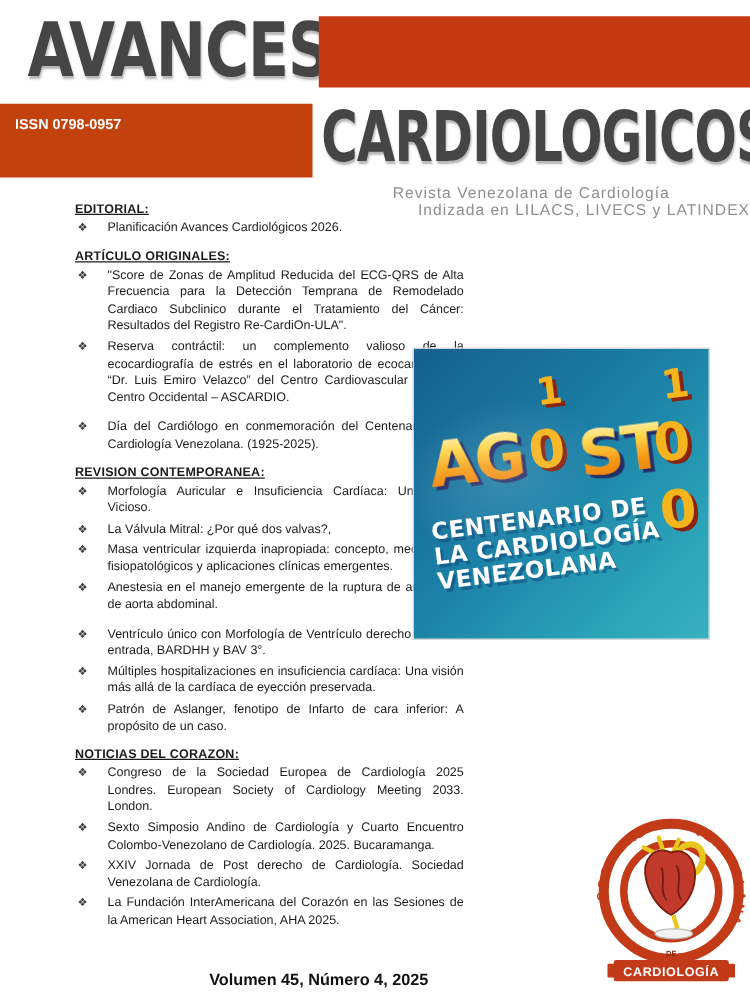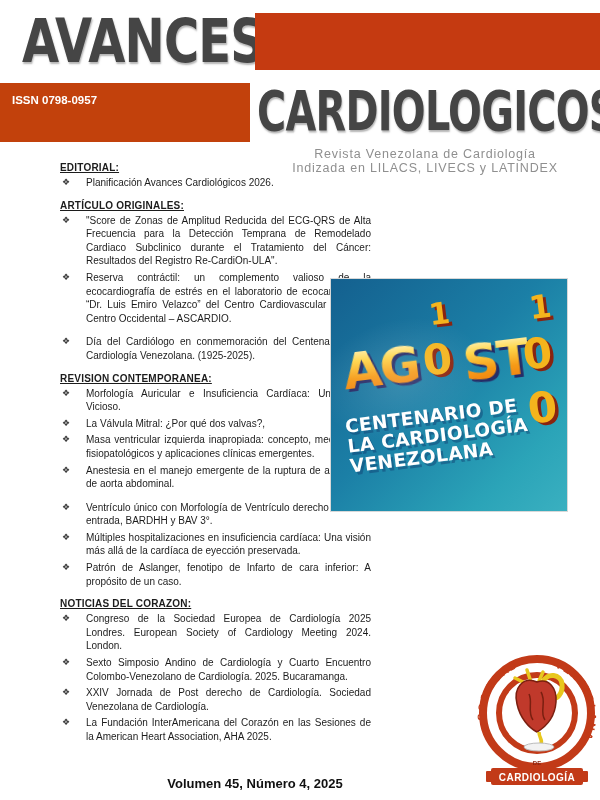--- a/index.html
+++ b/index.html
@@ -23,21 +23,21 @@
   .title-cardio {
     position:absolute; left:257px; top:78px;
     font-family:"DejaVu Sans", sans-serif;
     font-size:56px; font-weight:800; color:#454545;
     letter-spacing:-1px; white-space:nowrap;
     transform:scaleX(0.71); transform-origin:left top;
     text-shadow:1px 2px 2px rgba(120,120,120,.55);
   }
   .subtitle { position:absolute; left:250px; width:350px; text-align:center; color:#8f8f8f; font-size:12.5px; letter-spacing:0.8px; }
   .subtitle.s1 { top:147px; }
-  .subtitle.s2 { top:161px; }
+  .subtitle.s2 { top:161px;text-align:right; }
 
   
   .toc { position:absolute; left:12px; top:162px; width:311px; color:#1c1c1c;margin-left:48px; }
   .sec { margin-bottom:10px; }
   .sec-heading { font-size:10px; font-weight:bold; text-decoration:underline; margin-bottom:3px; letter-spacing:0.2px; }
   .item { display:flex; margin-bottom:3px; }
   .bullet { flex:0 0 26px; font-size:9px; color:#3c3c3c; padding-left:2px; padding-top:1px; }
   .item-text { flex:1; font-size:10px; line-height:13.6px; text-align:justify; }
 
   
@@ -147,21 +147,21 @@
       <div class="item">
         <span class="bullet">❖</span>
         <span class="item-text">Patrón de Aslanger, fenotipo de Infarto de cara inferior: A propósito de un caso.</span>
       </div>
     </div>
 
     <div class="sec">
       <div class="sec-heading">NOTICIAS DEL CORAZON:</div>
       <div class="item">
         <span class="bullet">❖</span>
-        <span class="item-text">Congreso de la Sociedad Europea de Cardiología 2025 Londres. European Society of Cardiology Meeting 2024. London.</span>
+        <span class="item-text">Congreso de la Sociedad Europea de Cardiología 2025 Londres. European Society of Cardiology Meeting 2033. London.</span>
       </div>
       <div class="item">
         <span class="bullet">❖</span>
         <span class="item-text">Sexto Simposio Andino de Cardiología y Cuarto Encuentro Colombo-Venezolano de Cardiología. 2025. Bucaramanga.</span>
       </div>
       <div class="item">
         <span class="bullet">❖</span>
         <span class="item-text">XXIV Jornada de Post derecho  de Cardiología. Sociedad Venezolana de Cardiología.</span>
       </div>
       <div class="item">

